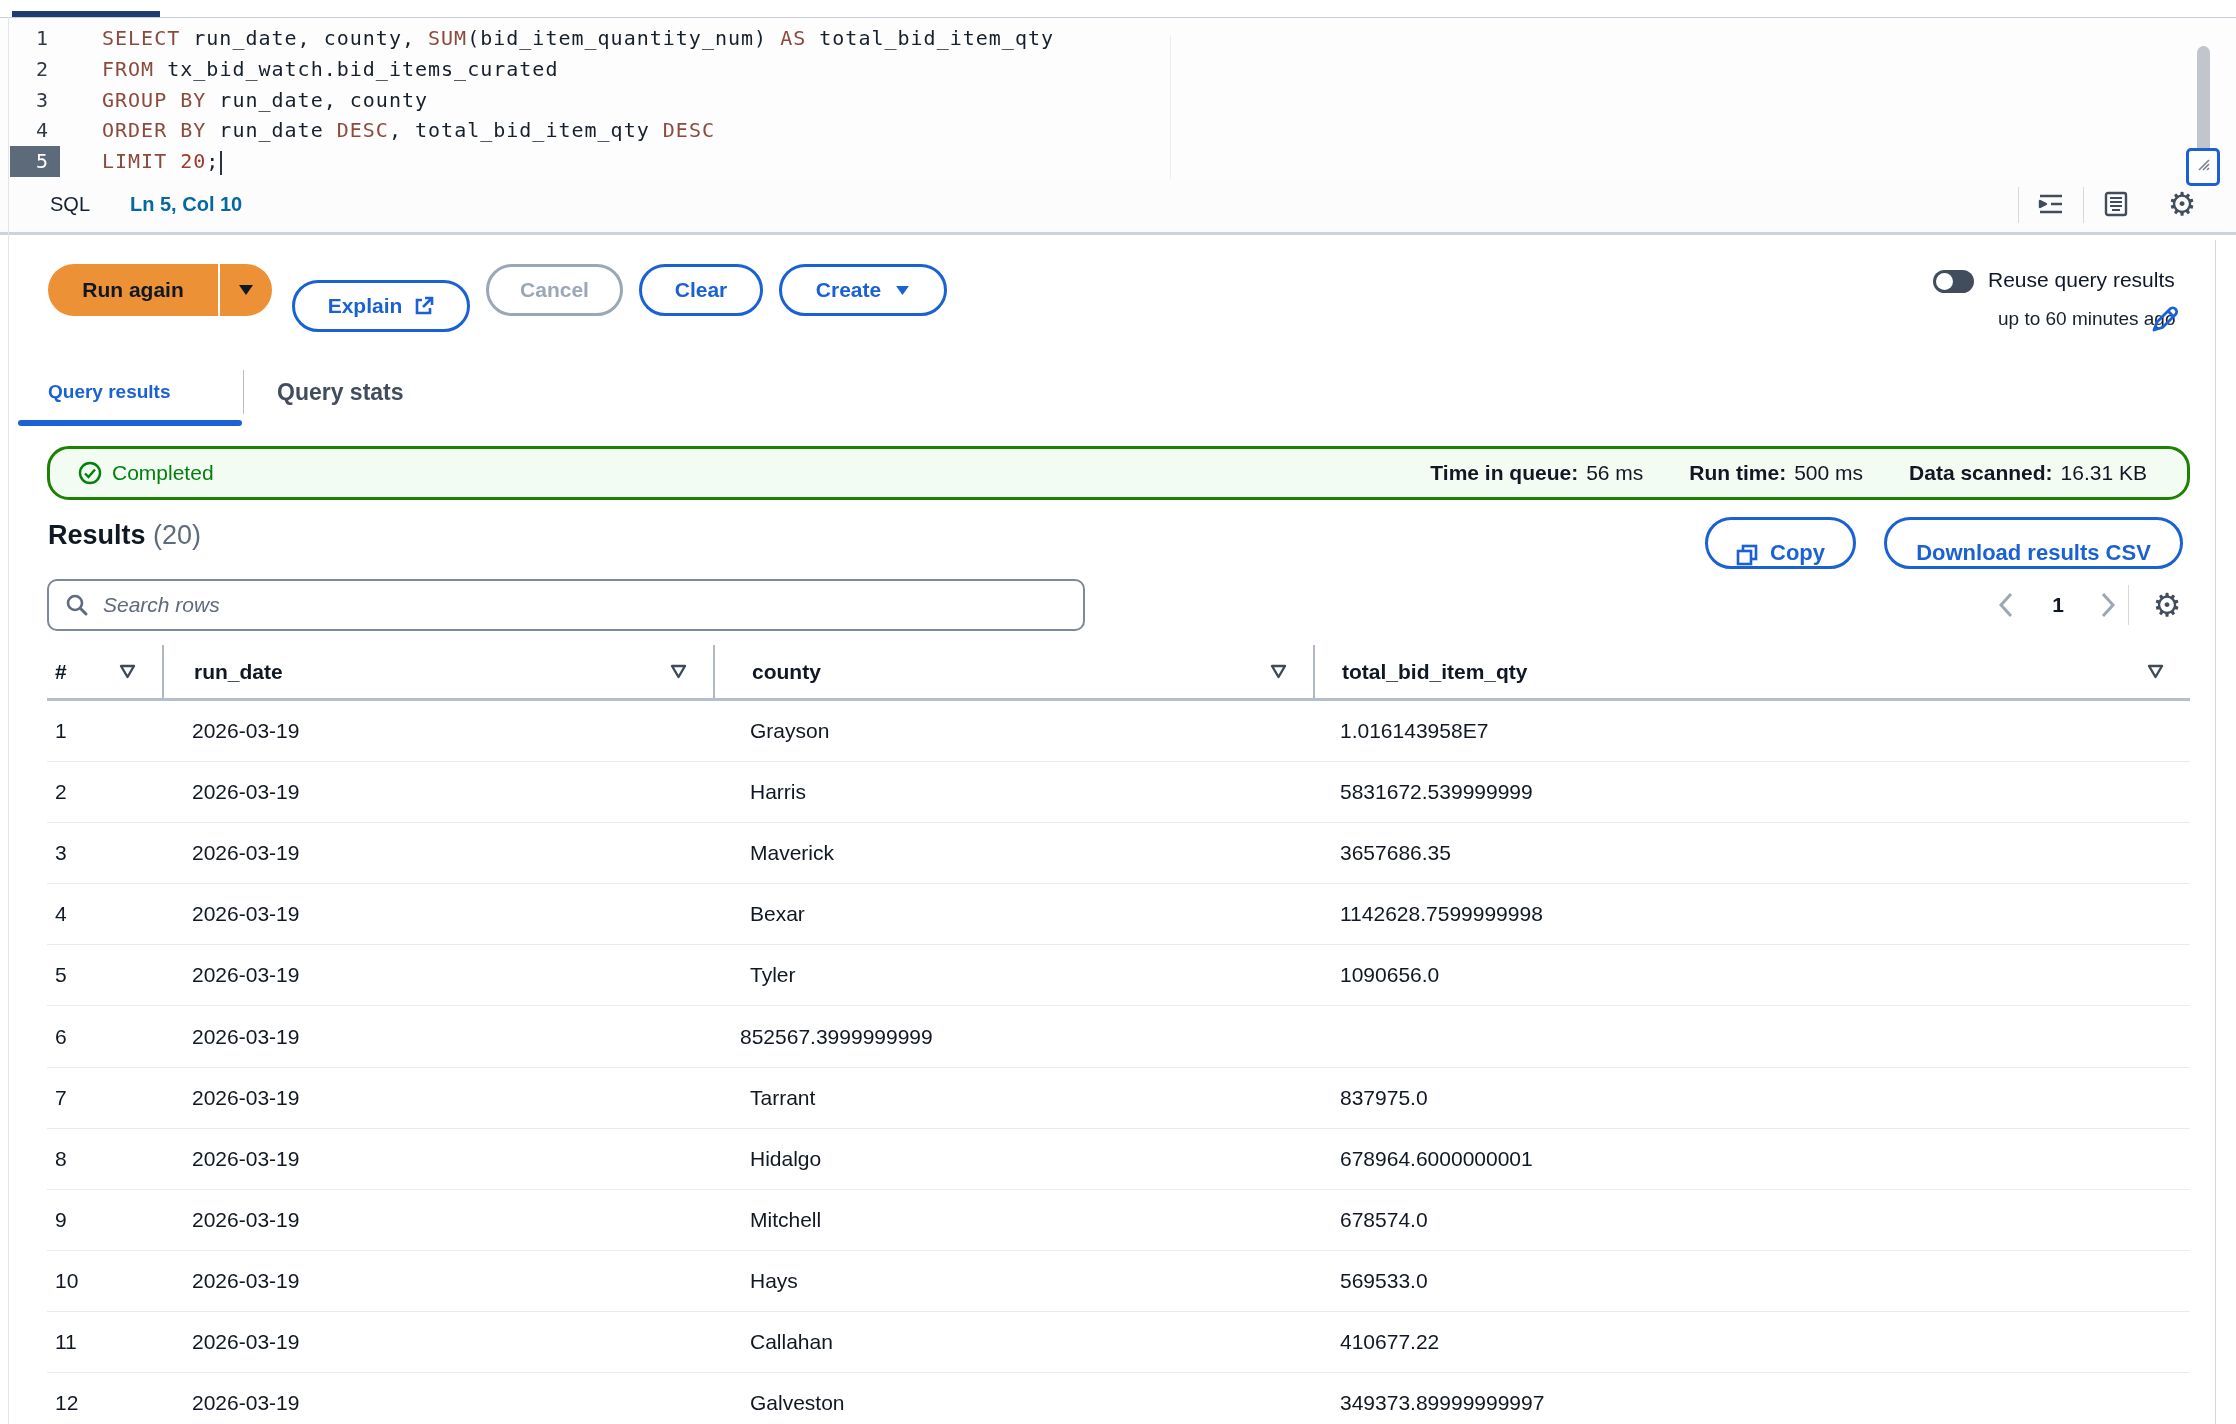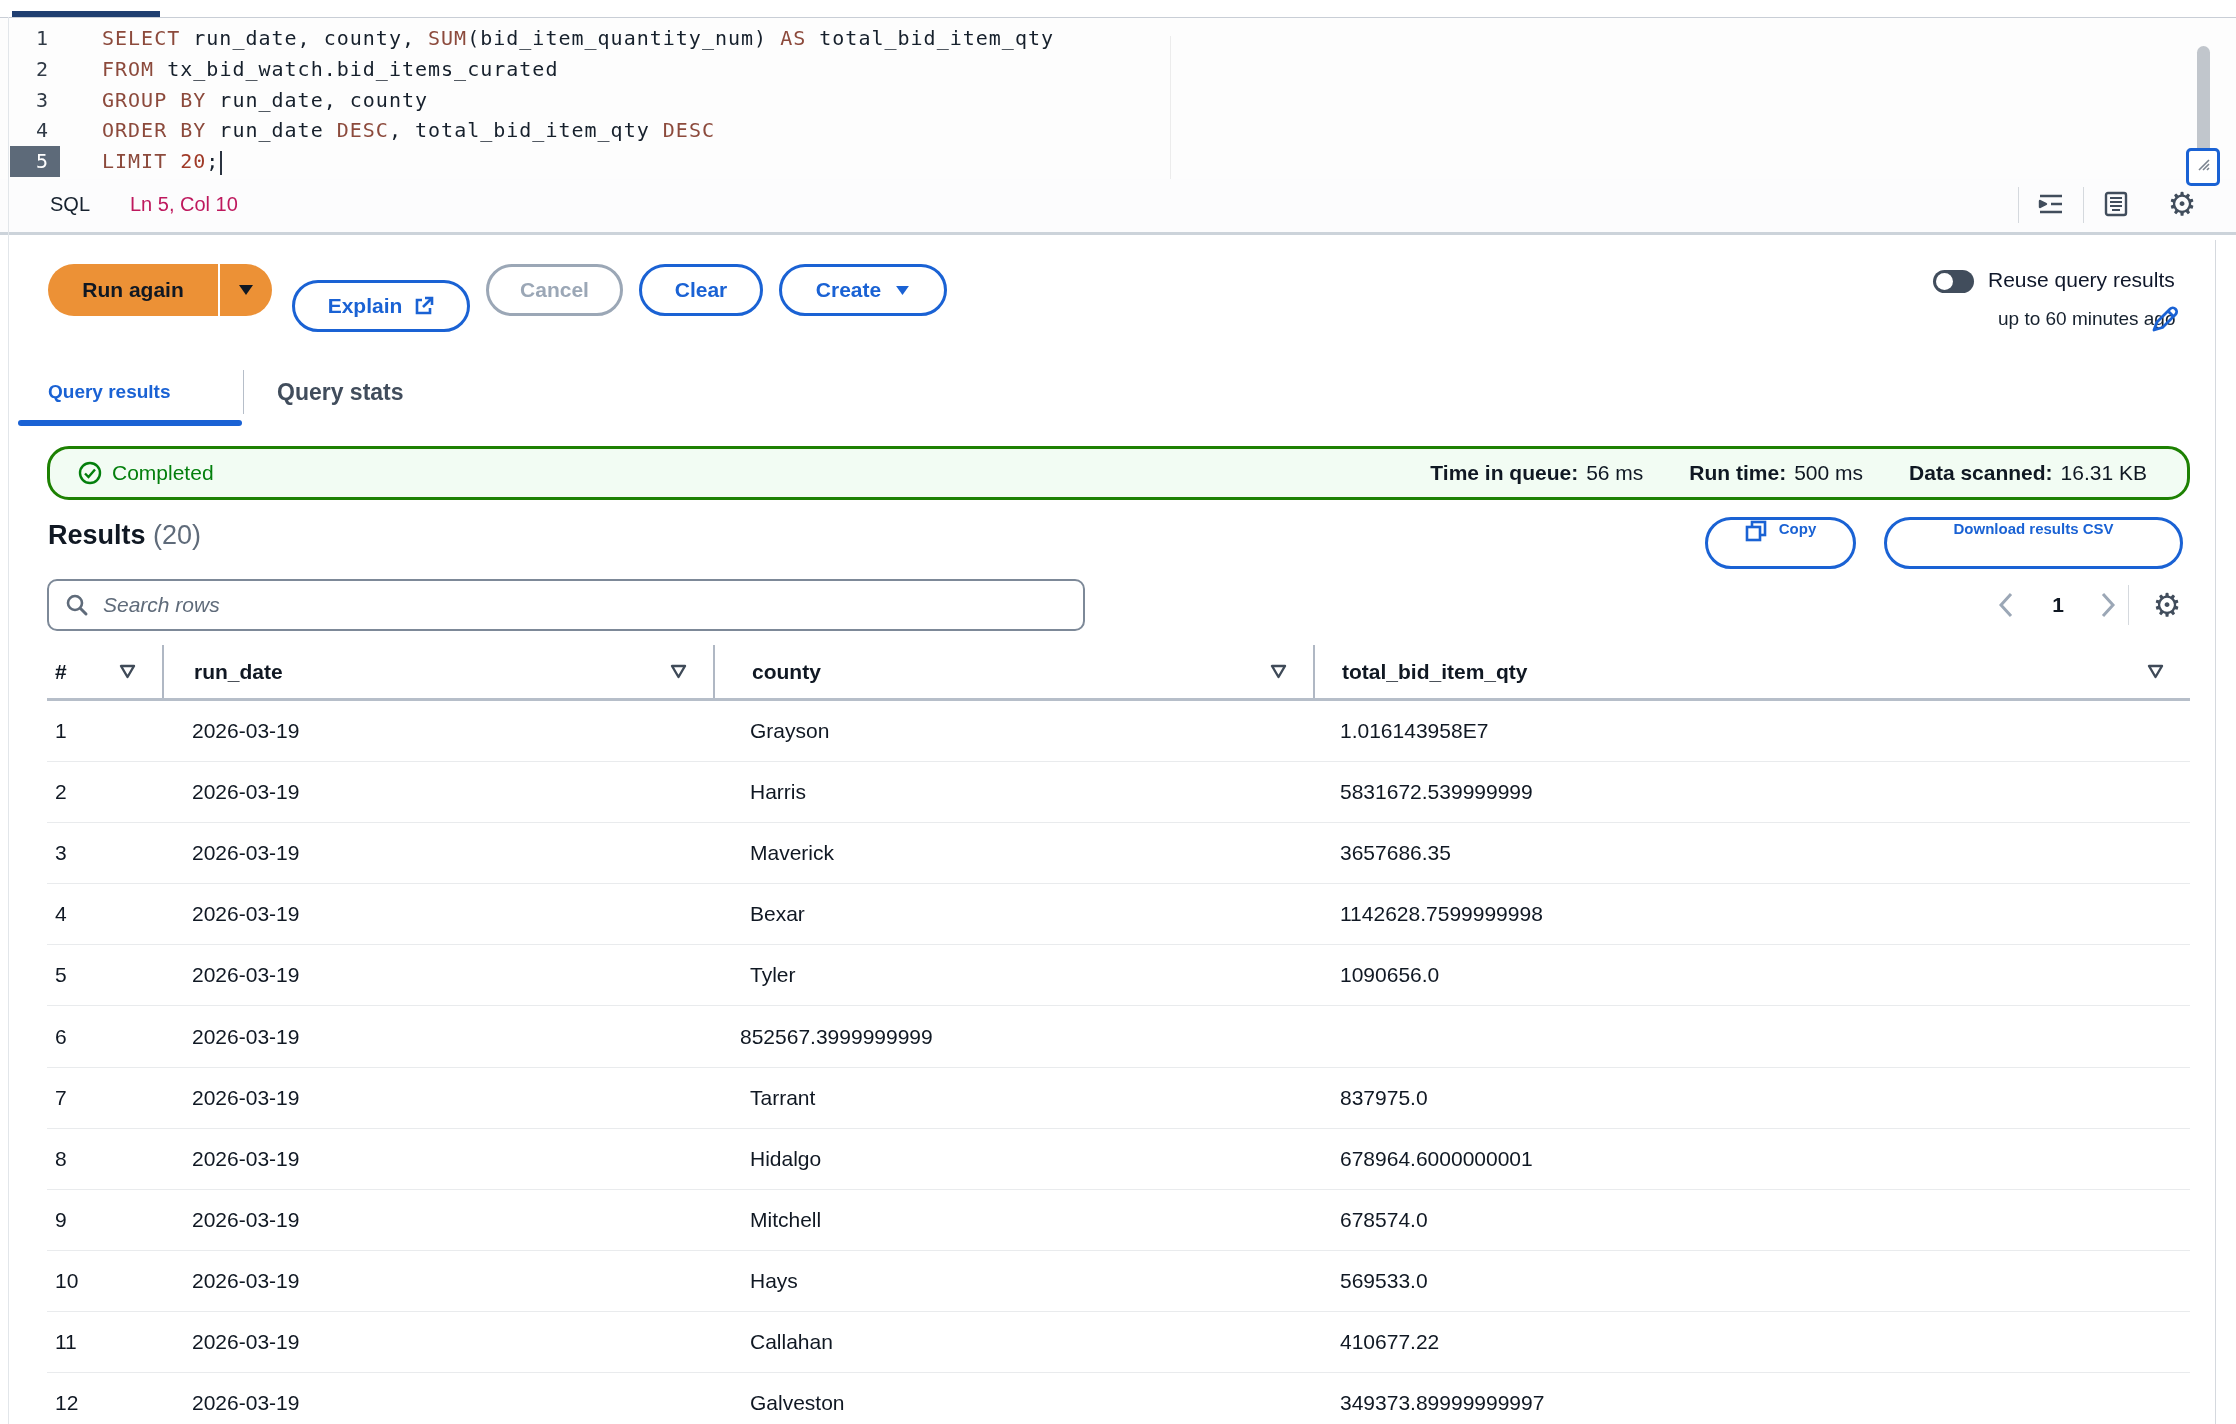--- a/index.html
+++ b/index.html
@@ -21,21 +21,21 @@
   .tok-num{color:#a03a28;}
   .caret{display:inline-block;width:2px;height:24px;background:#2a3340;vertical-align:middle;margin-left:1px;}
   #margin-line{left:1170px;top:18px;width:1px;height:160px;background:#ececec;}
   #ed-scrollbar{left:2197px;top:28px;width:13px;height:117px;border-radius:7px;background:#c1c6cc;}
   #resize-handle{left:2186px;top:148px;width:28px;height:32px;background:#fff;border:3px solid #1a62d4;border-radius:5px;z-index:5;}
   #resize-handle svg{display:block;margin:5px auto;}
 
   
   #statusbar{left:0;top:179px;width:2236px;height:53px;background:#fcfcfd;border-bottom:3px solid #ccd3da;}
   #sb-lang{left:50px;top:0;height:50px;line-height:50px;font-size:20px;color:#16212e;}
-  #sb-pos{left:130px;top:0;height:50px;line-height:50px;font-size:20px;color:#be185d;}
+  #sb-pos{left:130px;top:0;height:50px;line-height:50px;font-size:20px;color:#0369a1;font-weight:bold;}
   .sb-div{top:8px;width:1px;height:36px;background:#d5d9de;}
   .sb-icon{top:0;height:50px;display:flex;align-items:center;justify-content:center;width:52px;cursor:pointer;}
 
   
   .pill{position:absolute;top:264px;height:52px;border-radius:26px;box-sizing:border-box;
         display:flex;align-items:center;justify-content:center;font-size:21px;font-weight:bold;cursor:pointer;}
   .pill.outline{border:3px solid #1a62d4;color:#1a62d4;background:#fff;}
   .pill.disabled{border:3px solid #9ba7b6;color:#9ba7b6;background:#fff;cursor:default;}
   #btn-run-main{left:48px;width:170px;background:#ec9136;color:#101823;border-radius:26px 0 0 26px;}
   #btn-run-caret{left:220px;width:52px;background:#ec9136;color:#101823;border-radius:0 26px 26px 0;}
@@ -61,21 +61,21 @@
           background:#f2fcf3;display:flex;align-items:center;}
   #banner-state{color:#037f0c;font-size:21px;margin-left:28px;display:flex;align-items:center;gap:10px;}
   #banner-stats{margin-left:auto;margin-right:40px;display:flex;gap:46px;font-size:21px;color:#101823;}
   .stat b{font-weight:bold;}
   .stat span{margin-left:8px;}
 
   
   #results-title{left:48px;top:520px;font-size:27px;font-weight:bold;color:#101823;}
   #results-count{font-weight:normal;color:#5f6b7a;}
   .small-pill{position:absolute;top:517px;height:52px;border:3px solid #1a62d4;border-radius:26px;box-sizing:border-box;
-              background:#fff;color:#1a62d4;font-size:15px;font-weight:bold;display:flex;align-items:flex-start;justify-content:center;gap:12px;cursor:pointer;}
+              background:#fff;color:#1a62d4;font-size:22px;font-weight:bold;display:flex;align-items:flex-end;justify-content:center;gap:12px;cursor:pointer;}
   #btn-copy{left:1705px;width:151px;}
   #btn-download{left:1884px;width:299px;}
 
   
   #search{left:47px;top:579px;width:1038px;height:52px;box-sizing:border-box;border:2px solid #7d8998;border-radius:10px;
           background:#fff;display:flex;align-items:center;padding:0 16px;gap:12px;}
   #search input{border:none;outline:none;flex:1;font-size:21px;font-style:italic;color:#5f6b7a;background:transparent;
                 font-family:"Liberation Sans","DejaVu Sans",sans-serif;}
   #search input::placeholder{color:#5f6b7a;font-style:italic;}
   .pg{position:absolute;top:583px;width:44px;height:44px;display:flex;align-items:center;justify-content:center;cursor:pointer;}

